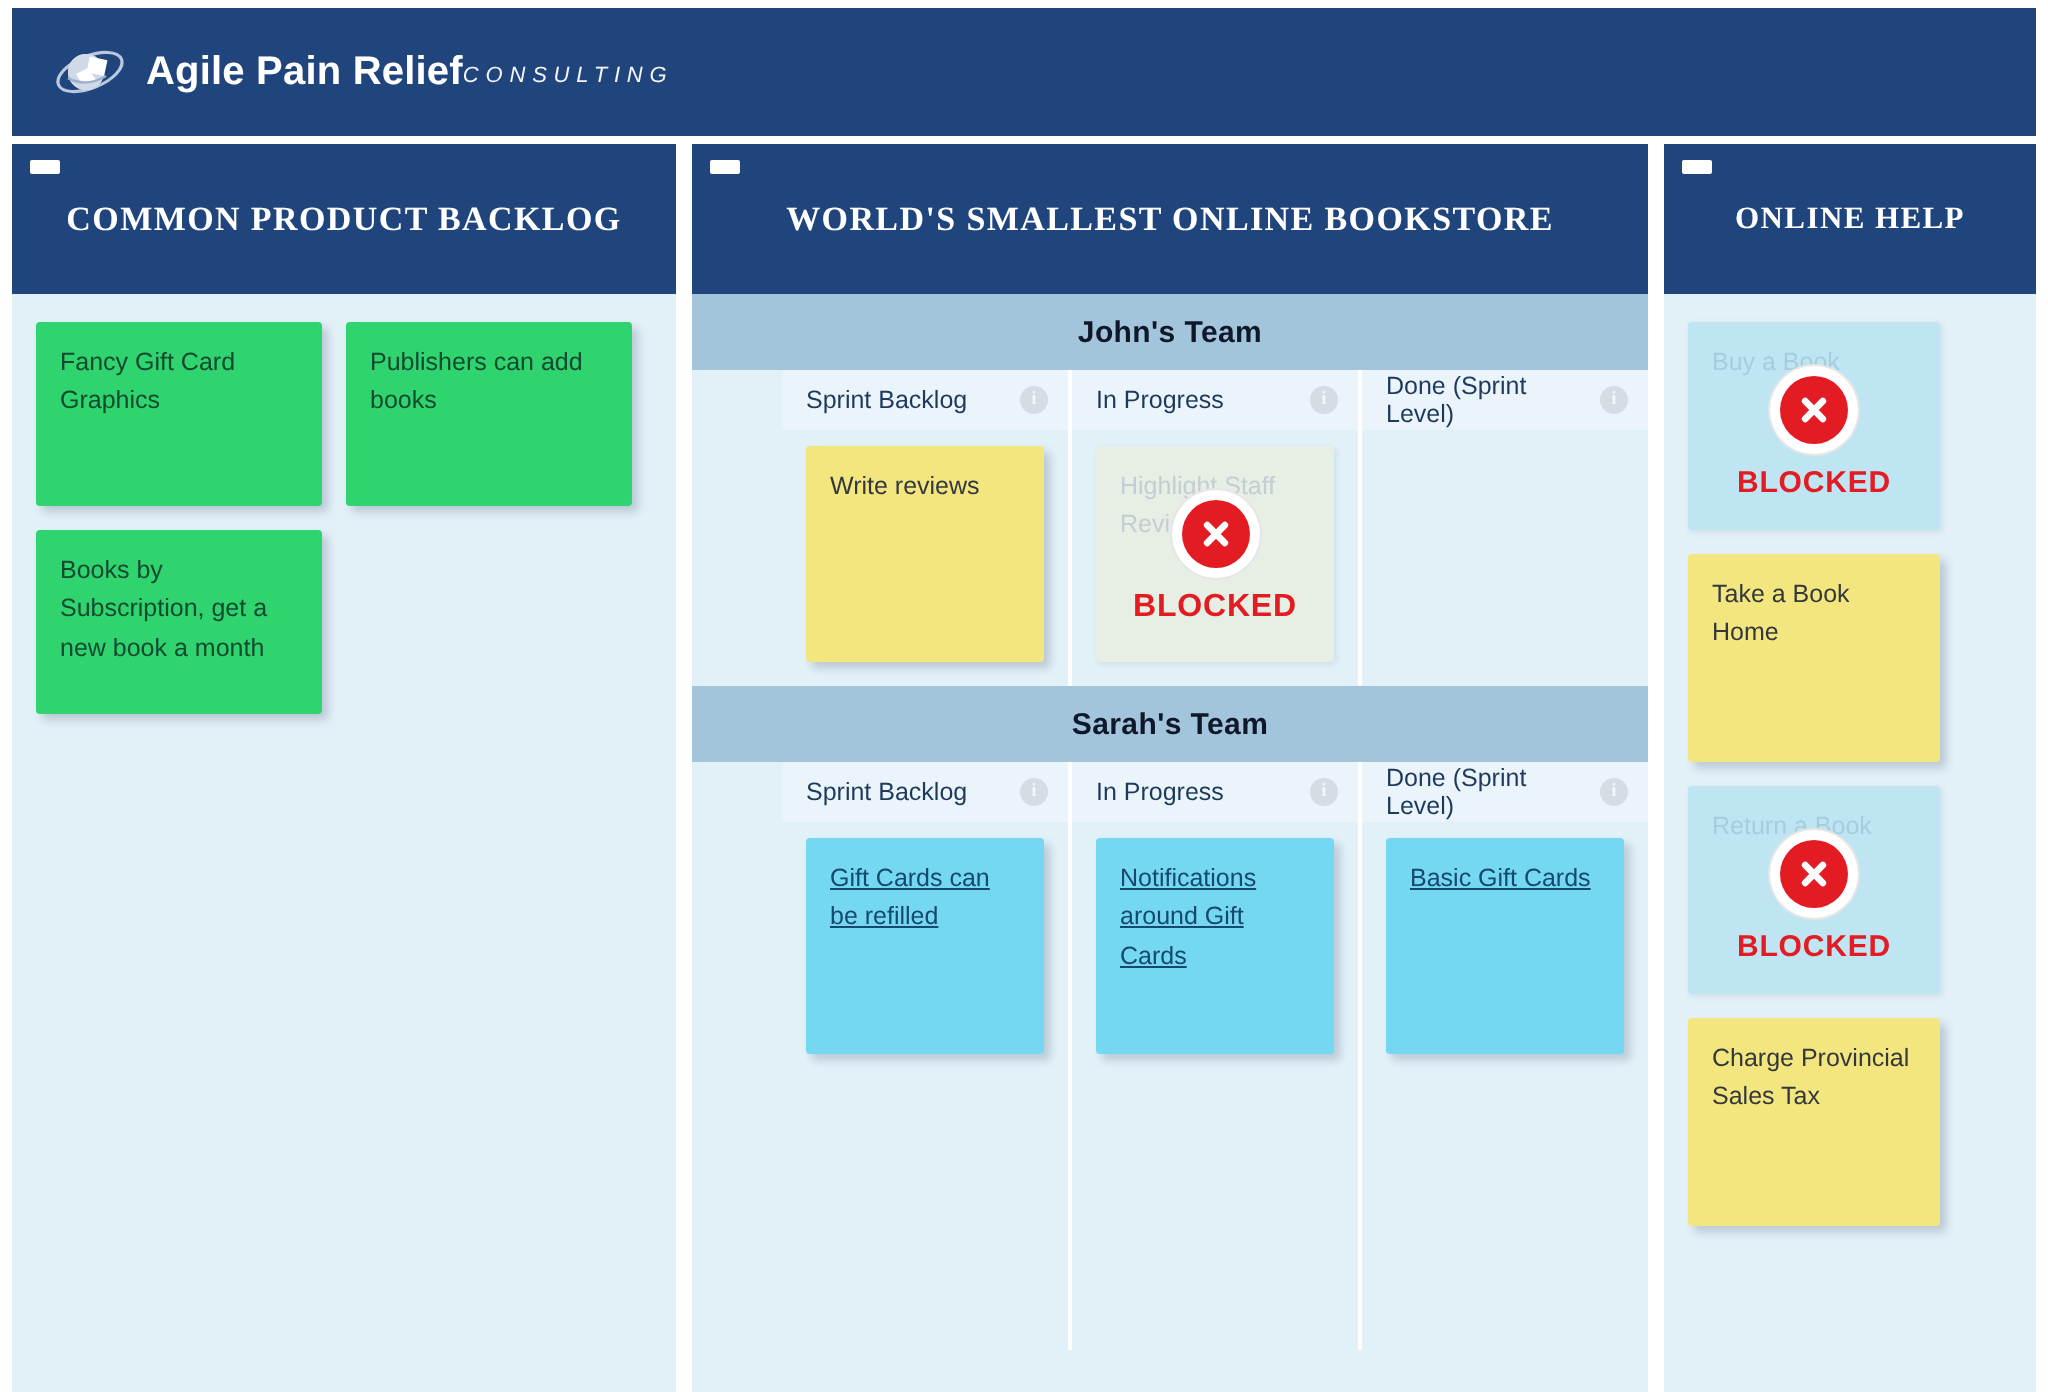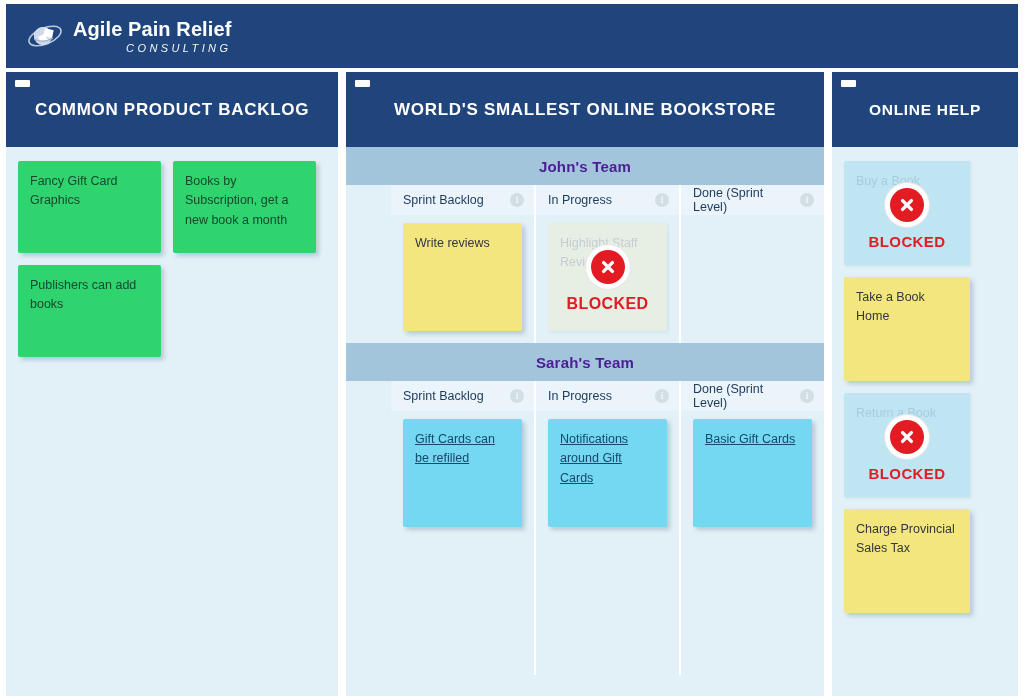--- a/index.html
+++ b/index.html
@@ -26,21 +26,21 @@
     top: 4px;
     width: 1012px;
     height: 64px;
     background: #20457c;
     display: flex;
     align-items: center;
     padding-left: 20px;
   }
   .logo-wrap { display: flex; align-items: center; gap: 9px; }
   .logo-mark { width: 38px; height: 32px; position: relative; flex: 0 0 auto; }
-  .logo-text { display: flex; flex-direction: column; line-height: 1; }
+  .logo-text { display: flex; flex-direction: row; line-height: 1; align-items: center; }
   .logo-title {
     color: #ffffff;
     font-size: 20px;
     font-weight: bold;
     letter-spacing: 0.1px;
   }
   .logo-sub {
     color: #ffffff;
     font-size: 11px;
     letter-spacing: 3.4px;
@@ -61,20 +61,21 @@
   .col-center { left: 346px; width: 478px; }
   .col-right  { left: 832px; width: 186px; }
 
   .col-head {
     position: relative;
     background: #20457c;
     height: 75px;
     display: flex;
     align-items: center;
     justify-content: center;
+    font-family: Liberation Serif, serif;
   }
   .col-head-title {
     color: #ffffff;
     font-size: 17px;
     font-weight: bold;
     letter-spacing: 0.7px;
     text-align: center;
     padding: 0 14px;
   }
   .col-head-title.small { font-size: 15.5px; }
@@ -169,21 +170,21 @@
 
   
   .team-band {
     background: #a2c5dc;
     height: 38px;
     display: flex;
     align-items: center;
     justify-content: center;
   }
   .team-band-title {
-    color: #4c1d95;
+    color: #0f172a;
     font-size: 15px;
     font-weight: bold;
     letter-spacing: 0.2px;
   }
 
   .swimlane { display: flex; background: #e2f0f7; padding-left: 45px; }
   .lane-col {
     flex: 1 1 0;
     border-right: 2px solid #ffffff;
     padding: 0 0 0 0;
@@ -259,25 +260,25 @@
       <span class="col-head-title">COMMON PRODUCT BACKLOG</span>
     </div>
     <div class="col-body">
       <div class="left-grid">
 
         <div class="note green">
           <div class="note-text">Fancy Gift Card Graphics</div>
         </div>
 
         <div class="note green">
+          <div class="note-text">Publishers can add books</div>
+        </div>
+
+        <div class="note green">
           <div class="note-text">Books by Subscription, get a new book a month</div>
-        </div>
-
-        <div class="note green">
-          <div class="note-text">Publishers can add books</div>
         </div>
 
       </div>
     </div>
   </div>
 
   <div class="col col-center">
     <div class="col-head">
       <span class="collapse-icon"></span>
       <span class="col-head-title">WORLD'S SMALLEST ONLINE BOOKSTORE</span>

